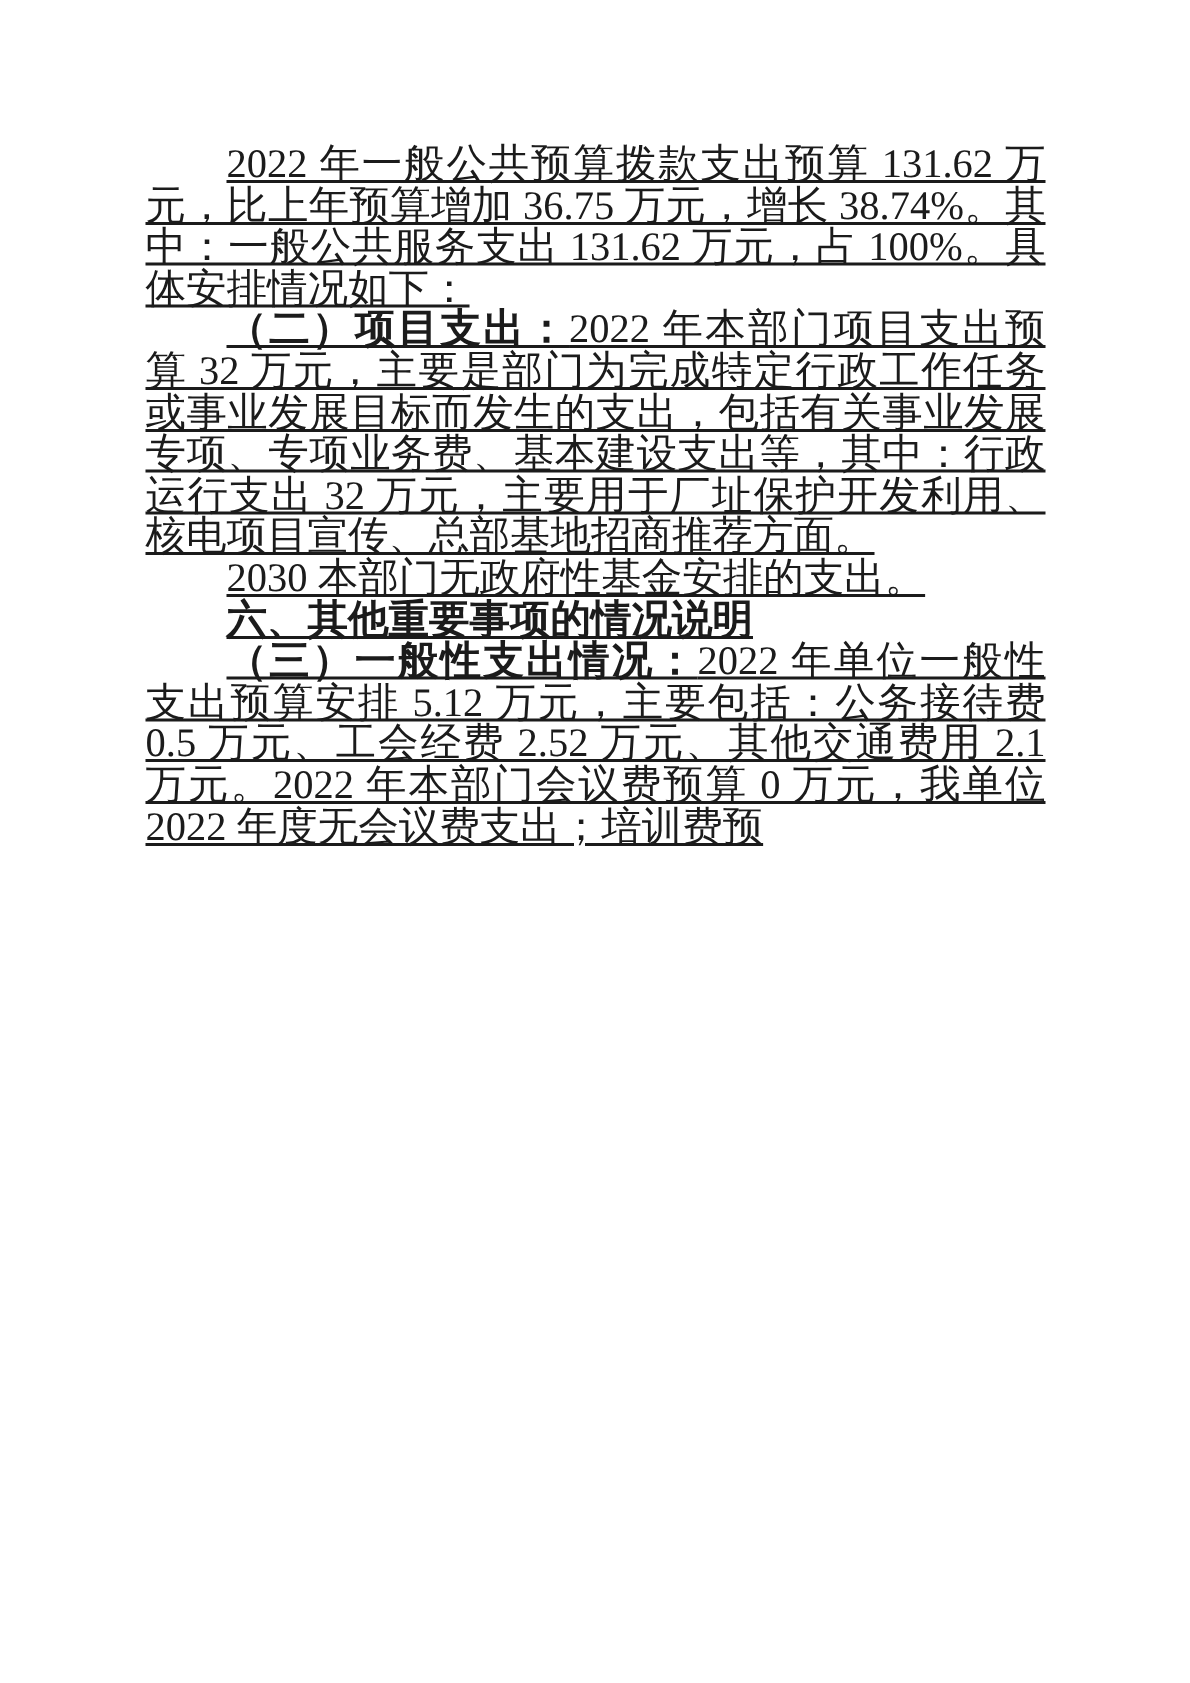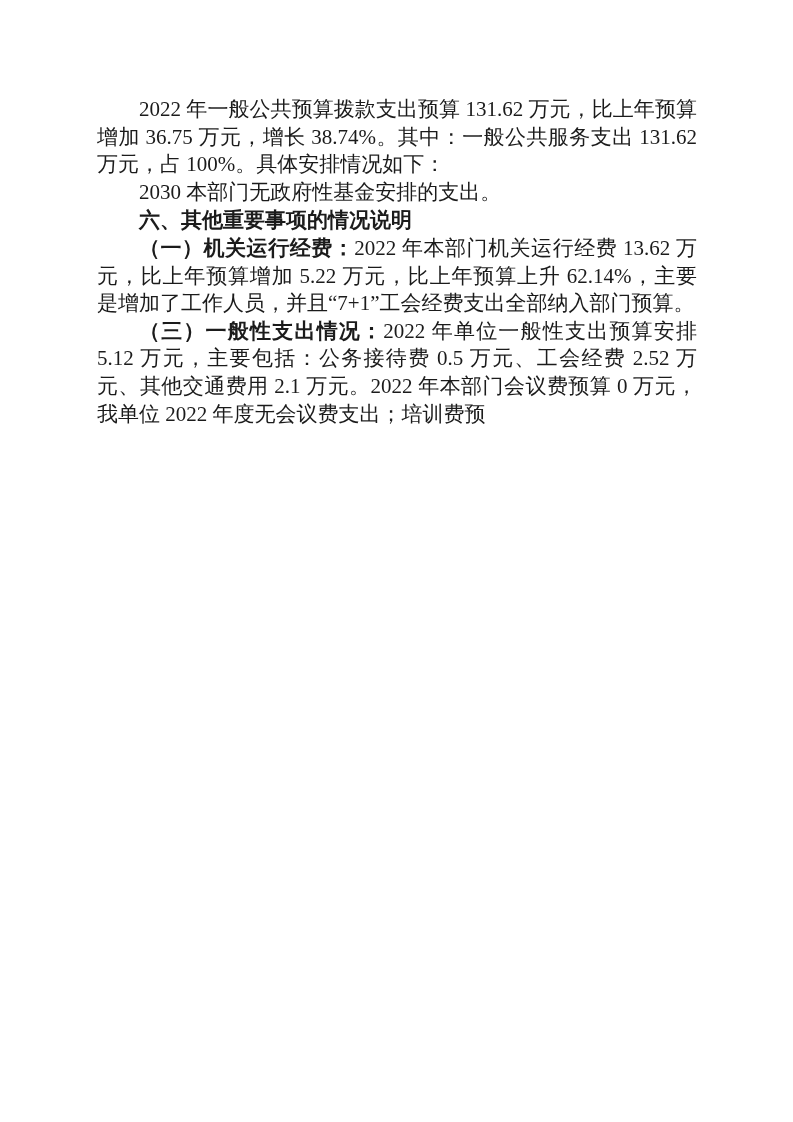--- a/index.html
+++ b/index.html
@@ -12,25 +12,26 @@
     width: 793px;
     height: 1122px;
     background: #ffffff;
     box-sizing: border-box;
     padding: 96px 96px 0 97px;
     overflow: hidden;
   }
   .doc {
     width: 600px;
     font-family: "Liberation Serif", "DejaVu Serif", serif;
-    font-size: 21px;
+    font-size: 27px;
     line-height: 27.6px;
     color: #1b1b1b;
     text-align: justify;
     text-justify: inter-ideograph;
+    text-decoration: underline;
   }
   .doc p {
     margin: 0;
     text-indent: 2em;
   }
   .lead {
     font-weight: bold;
   }
   .heading .lead {
     font-weight: bold;
@@ -39,25 +40,25 @@
 </style>
 </head>
 <body>
 
 <div class="page">
   <div class="doc">
 
     <p class="para"><span class="lead"></span><span>2022 年一般公共预算拨款支出预算 131.62 万元，比上年预算增加 36.75 万元，增长 38.74%。其中：一般公共服务支出 131.62 万元，占 100%。具体安排情况如下：</span></p>
 
 
+    <p class="para"><span class="lead">（二）项目支出：</span><span>2022 年本部门项目支出预算 32 万元，主要是部门为完成特定行政工作任务或事业发展目标而发生的支出，包括有关事业发展专项、专项业务费、基本建设支出等，其中：行政运行支出 32 万元，主要用于厂址保护开发利用、核电项目宣传、总部基地招商推荐方面。</span></p>
 
 
     <p class="para"><span class="lead"></span><span>2030 本部门无政府性基金安排的支出。</span></p>
 
     <p class="heading"><span class="lead">六、其他重要事项的情况说明</span></p>
 
-    <p class="para"><span class="lead">（一）机关运行经费：</span><span>2022 年本部门机关运行经费 13.62 万元，比上年预算增加 5.22 万元，比上年预算上升 62.14%，主要是增加了工作人员，并且“7+1”工会经费支出全部纳入部门预算。</span></p>
 
 
     <p class="para"><span class="lead">（三）一般性支出情况：</span><span>2022 年单位一般性支出预算安排 5.12 万元，主要包括：公务接待费 0.5 万元、工会经费 2.52 万元、其他交通费用 2.1 万元。2022 年本部门会议费预算 0 万元，我单位 2022 年度无会议费支出；培训费预</span></p>
 
   </div>
 </div>
 
 </body></html>

